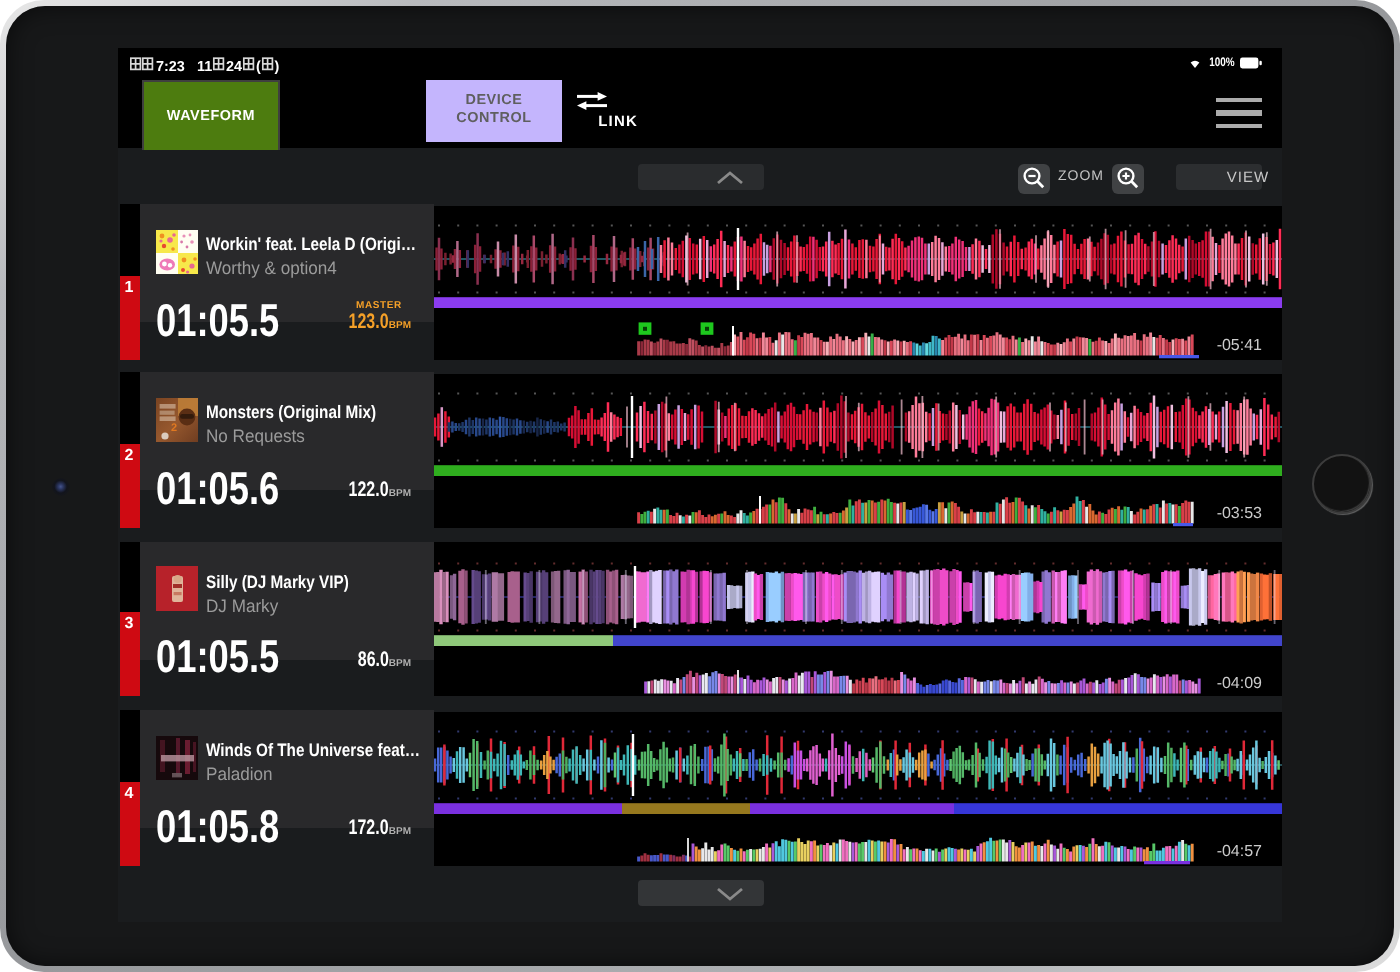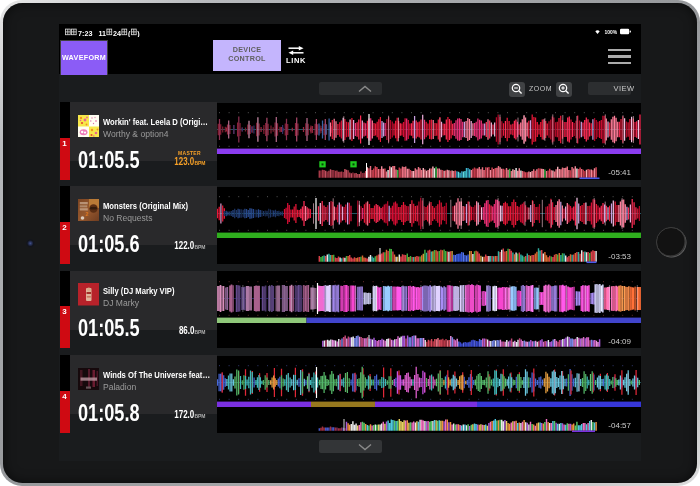--- a/index.html
+++ b/index.html
@@ -12,27 +12,27 @@
 .home { position:absolute; left:656px; top:227.4px; width:30px; height:30px; border-radius:50%;
   border:1.7px solid #3c3c3c; background:#121212;
   box-shadow: 0.5px 0.5px 0.5px rgba(160,160,160,0.55), inset -0.5px -0.5px 0.6px rgba(150,150,150,0.35); }
 .screen { position:absolute; left:59px; top:24px; width:582px; height:436.5px; background:#1a1c1e; overflow:hidden; transform:translateZ(0);text-decoration:underline; }
 .topbar { position:absolute; left:0; top:0; width:582px; height:50px; background:#000; }
 .sbtext { position:absolute; left:6px; top:3px; height:10px; color:#fff; font-size:7px; font-weight:bold; }
 .sbright { position:absolute; right:10px; top:3px; height:9px; display:flex; align-items:center; gap:1.5px; }
 .pct { color:#fff; font-size:6.2px; font-weight:bold; transform:scaleX(0.8) translateZ(0); }
 .tab { position:absolute; top:15.5px; height:31px; font-weight:bold; text-align:center; transform:translateZ(0);
        display:flex; align-items:center; justify-content:center; font-size:7.2px; letter-spacing:0.3px; }
-.tab.active { left:1px; width:48px; height:35.5px; background:#8b5cf6;
+.tab.active { left:12px; width:69px; height:35.5px; background:#4d7c0f;
   border:1px solid #3f3f3f; border-bottom:none; color:#fff; z-index:3; }
 .tab.status { left:79.5px; width:69px; background:#2d2f31; color:#b8b8b8; }
 .tab.device { left:154px; width:68px; background:#c4b5fd; color:#5f5f5f; line-height:1.2; }
 .link { position:absolute; left:214px; top:15.5px; width:46px; height:31px; text-align:center; }
 .link svg { position:absolute; top:6px; left:15px; }
-.linktxt { position:absolute; top:16.3px; left:0; width:100%; color:#fff; font-weight:bold; font-size:7.5px; letter-spacing:0.6px; transform:translateZ(0); }
+.linktxt { position:absolute; top:16.3px; left:0; width:100%; color:#fff; font-weight:bold; font-size:7.5px; letter-spacing:0.6px; transform:translateZ(0);text-align:right; }
 .burger { position:absolute; left:548.5px; top:24.7px; width:23.5px; }
 .burger div { height:2.3px; background:#ababab; margin-bottom:4.3px; }
 .btn { position:absolute; background:#2b2d2f; border-radius:2px;padding-left:29px; }
 .upbtn { left:260px; top:58px; width:63px; height:12.5px; background:#2a2c2e; }
 .dnbtn { left:260px; top:416.4px; width:63px; height:12.5px; background:#333537; }
 .chev { display:block; margin:2.5px auto 0; }
 .magbtn { position:absolute; width:16px; height:15px; background:#404244; border-radius:3px;
    display:flex; align-items:center; justify-content:center; }
 .zoomlbl { position:absolute; left:470px; top:61px; color:#c4c4c4; font-size:7px; letter-spacing:0.5px; transform:translateZ(0); }
 .viewbtn { left:529px; top:57.5px; width:43px; height:13px; color:#c8c8c8; font-size:7.5px;

